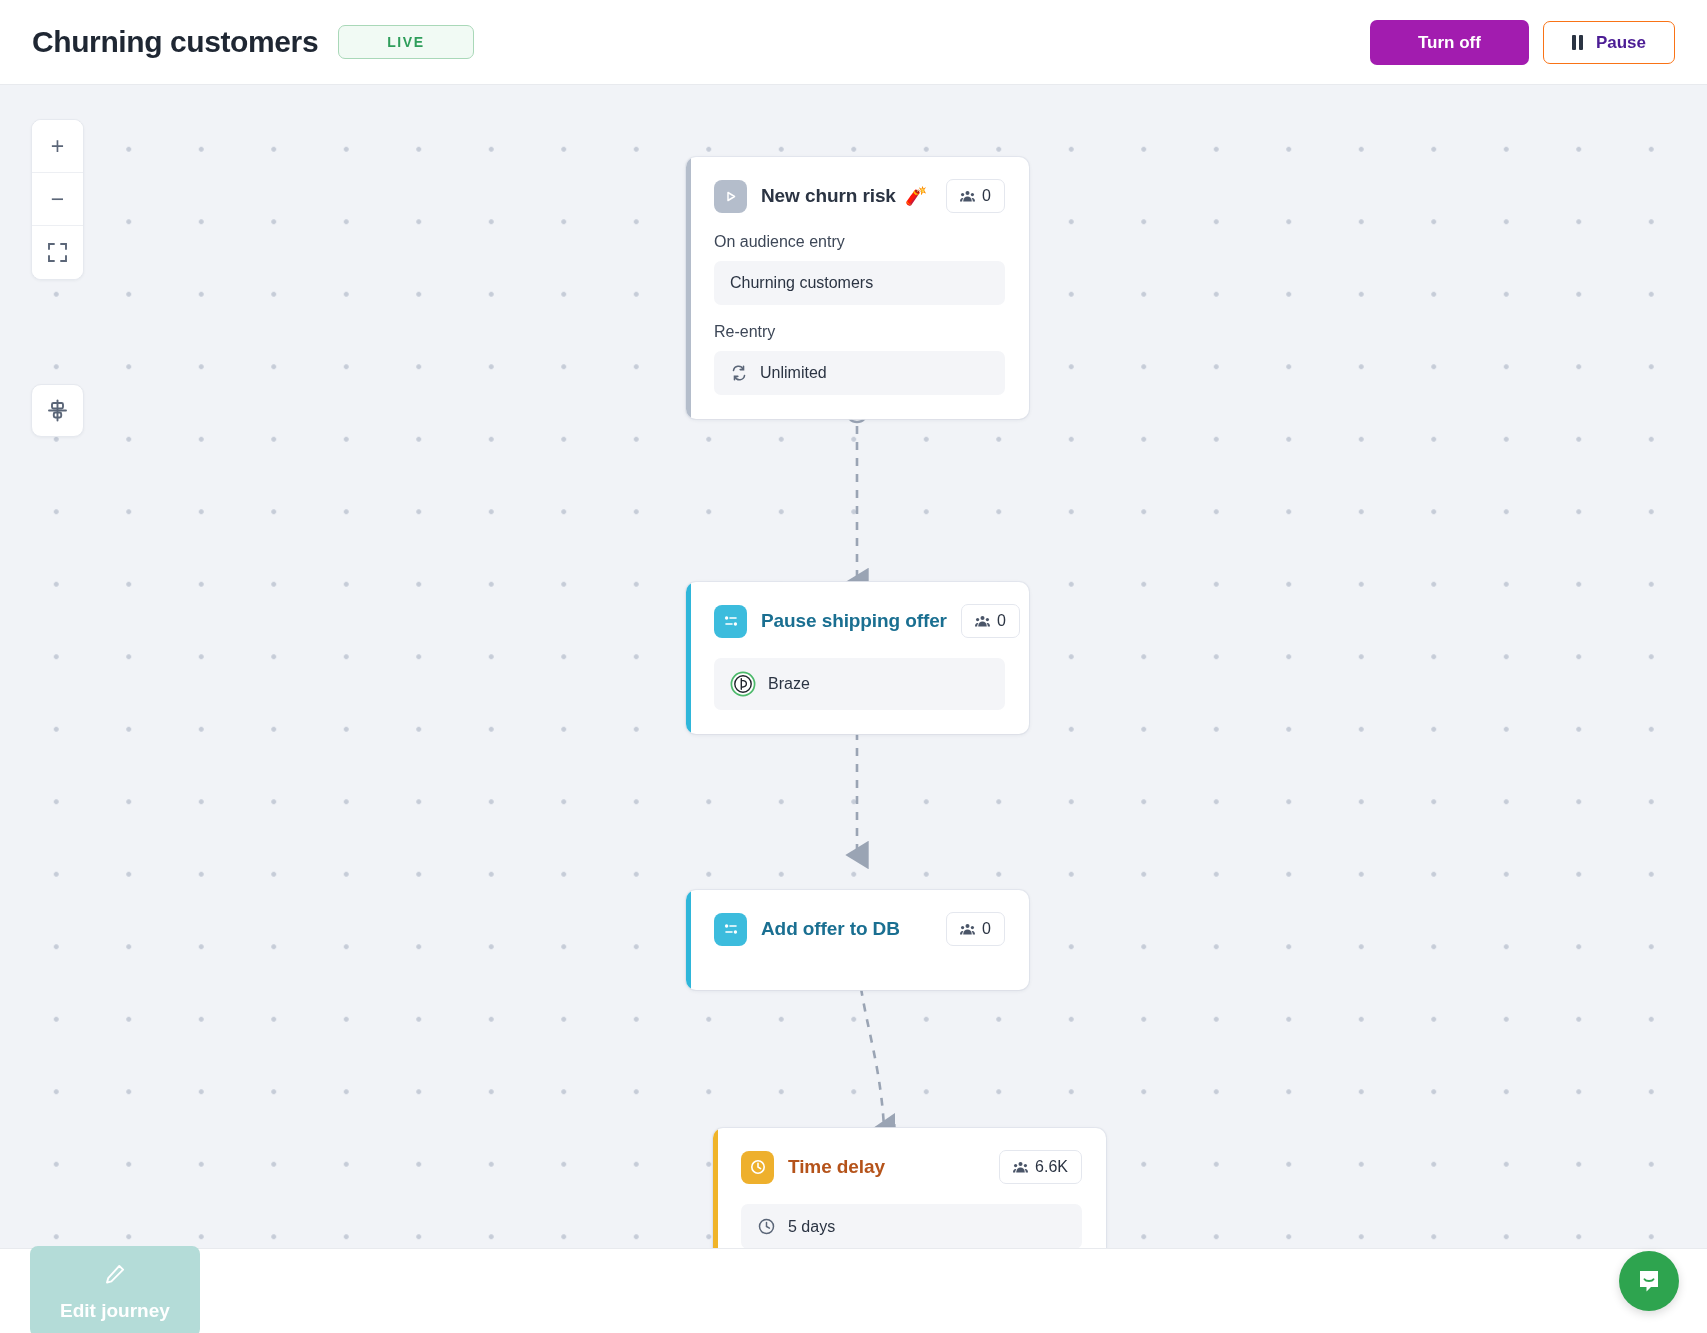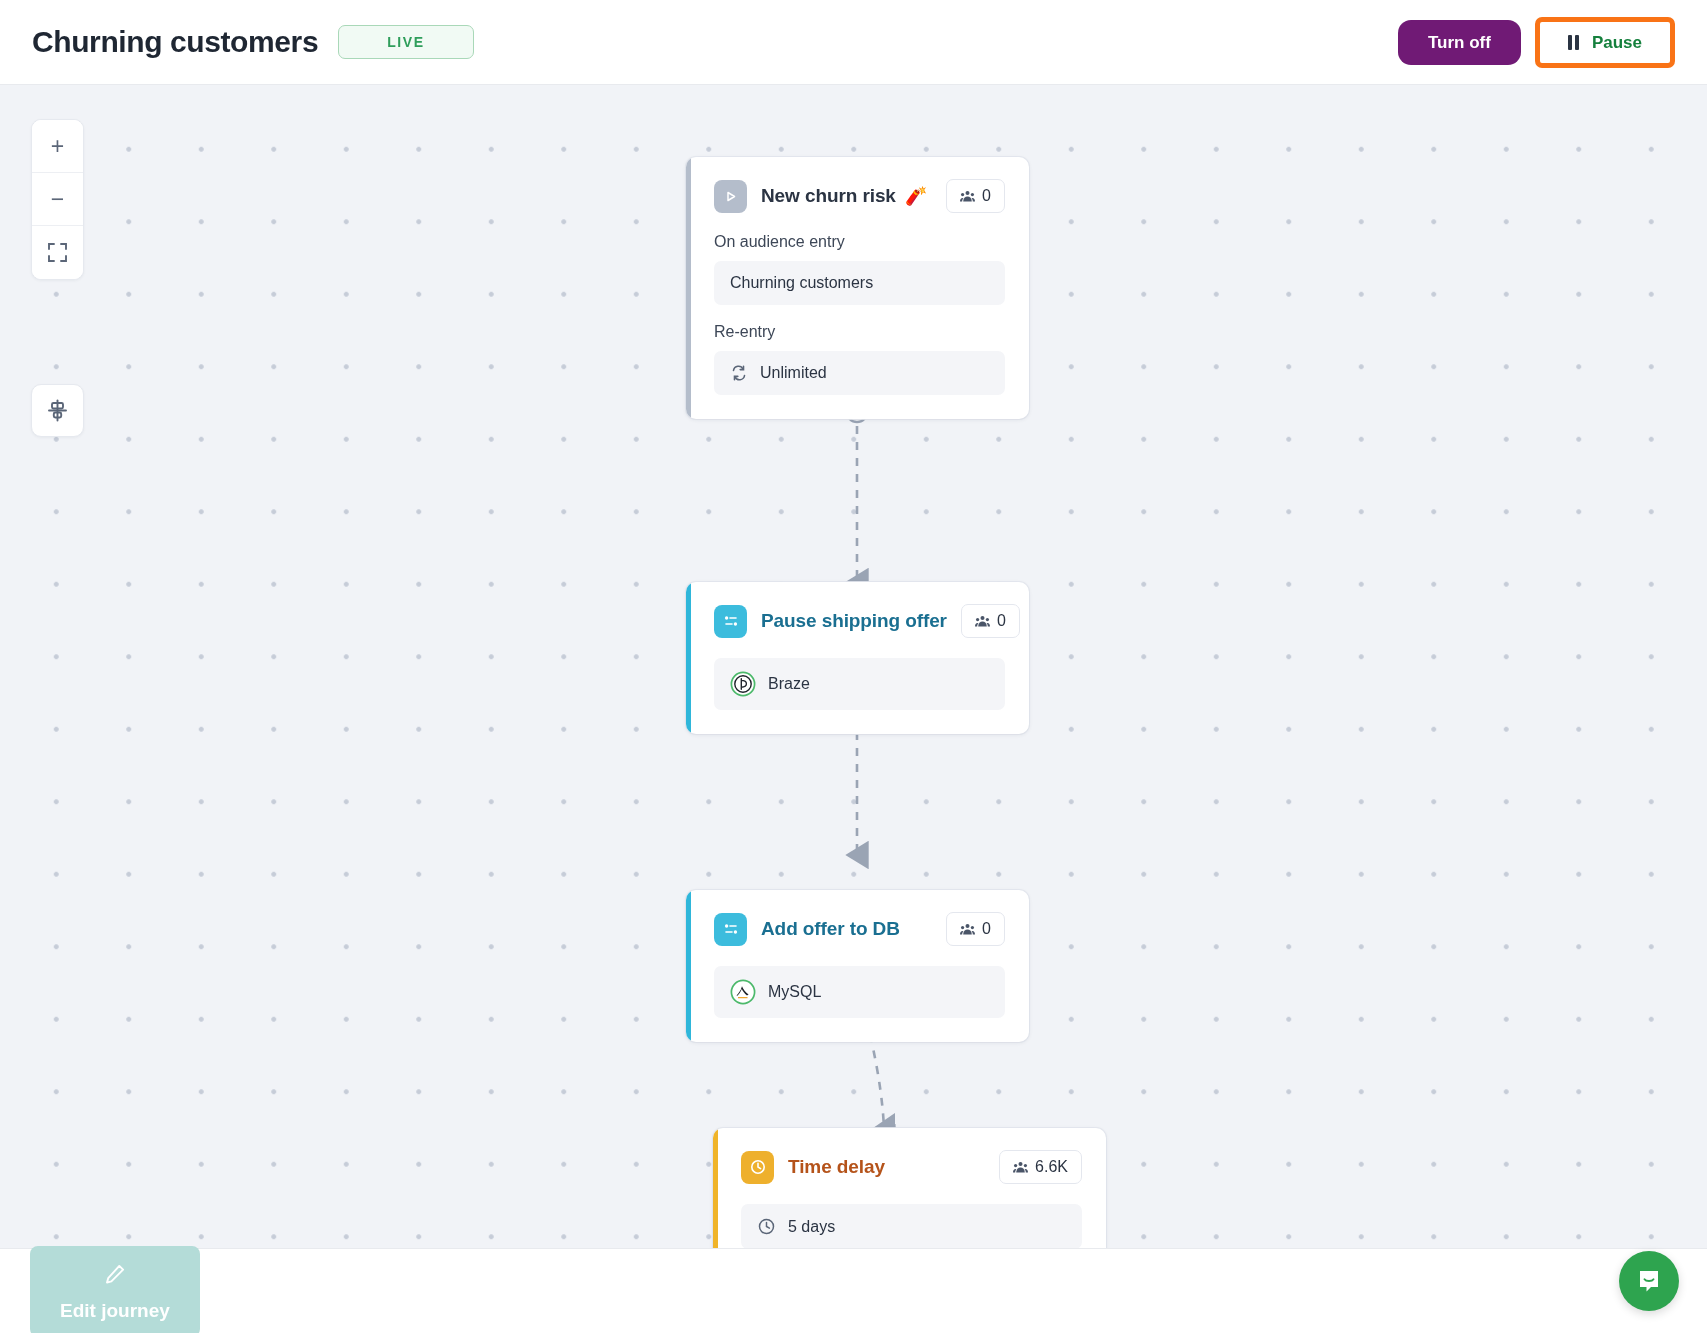--- a/index.html
+++ b/index.html
@@ -42,36 +42,36 @@
     padding: 9px 48px;
     line-height: 1;
   }
   .header-actions {
     margin-left: auto;
     display: flex;
     align-items: center;
     gap: 14px;
   }
   .btn-turnoff {
-    background: #701a75;
+    background: #a21caf;
     color: #ffffff;
     font-size: 17px;
     font-weight: 700;
     border: none;
-    border-radius: 13px;
-    padding: 14px 30px;
+    border-radius: 7px;
+    padding: 14px 48px;
     cursor: pointer;
     line-height: 1;
   }
   .btn-pause {
     background: #ffffff;
-    color: #15803d;
+    color: #4c1d95;
     font-size: 17px;
     font-weight: 700;
-    border: 5px solid #f97316;
+    border: 1px solid #f97316;
     border-radius: 7px;
     padding: 12px 28px;
     cursor: pointer;
     display: flex;
     align-items: center;
     gap: 13px;
     line-height: 1;
   }
   .pause-glyph {
     display: inline-flex;
@@ -443,31 +443,20 @@
             <circle cx="7.5" cy="3" r="2" fill="#4a5568"></circle>
             <circle cx="2.6" cy="4.6" r="1.6" fill="#4a5568"></circle>
             <circle cx="12.4" cy="4.6" r="1.6" fill="#4a5568"></circle>
             <path d="M3.2,11.5 C3.2,8.4 5.1,6.6 7.5,6.6 C9.9,6.6 11.8,8.4 11.8,11.5 Z" fill="#4a5568"></path>
             <path d="M0,11.5 C0,9.3 1,8 2.6,8 L3.5,8 C2.6,9 2.2,10.2 2.2,11.5 Z" fill="#4a5568"></path>
             <path d="M15,11.5 C15,9.3 14,8 12.4,8 L11.5,8 C12.4,9 12.8,10.2 12.8,11.5 Z" fill="#4a5568"></path>
           </svg>
           <span>0</span>
         </span>
       </div>
-      <div class="field-box">
-        <span class="logo-chip">
-          <svg width="26" height="26" viewBox="0 0 26 26">
-            <circle cx="13" cy="13" r="11.6" fill="#ffffff" stroke="#4cb96b" stroke-width="1.7"></circle>
-            <path d="M6.5,16.5 C9,14 11,10.5 12,7.2 C13.2,10 15.5,13.5 18.6,15.5 L17,16.6 C14.5,14.6 12.8,12.2 11.8,10 C10.8,12.5 9.2,15 7.4,16.8 Z" fill="#20242c"></path>
-            <ellipse cx="9.9" cy="10.6" rx="0.9" ry="0.7" fill="#ffffff"></ellipse>
-            <path d="M8,18 L17.5,18 L17.5,19.2 L8,19.2 Z" fill="#f0a830"></path>
-          </svg>
-        </span>
-        <span>MySQL</span>
-      </div>
     </div>
   </div>
 
   <div class="node" style="left:713px; top:1043px; width:393px;">
     <div class="accent" style="background:#f0b429;"></div>
     <div class="node-inner">
       <div class="node-head">
         <span class="node-icon" style="background:#eeb02d;">
           <svg width="18" height="18" viewBox="0 0 18 18">
             <circle cx="9" cy="9" r="6.2" fill="none" stroke="#ffffff" stroke-width="1.6"></circle>

